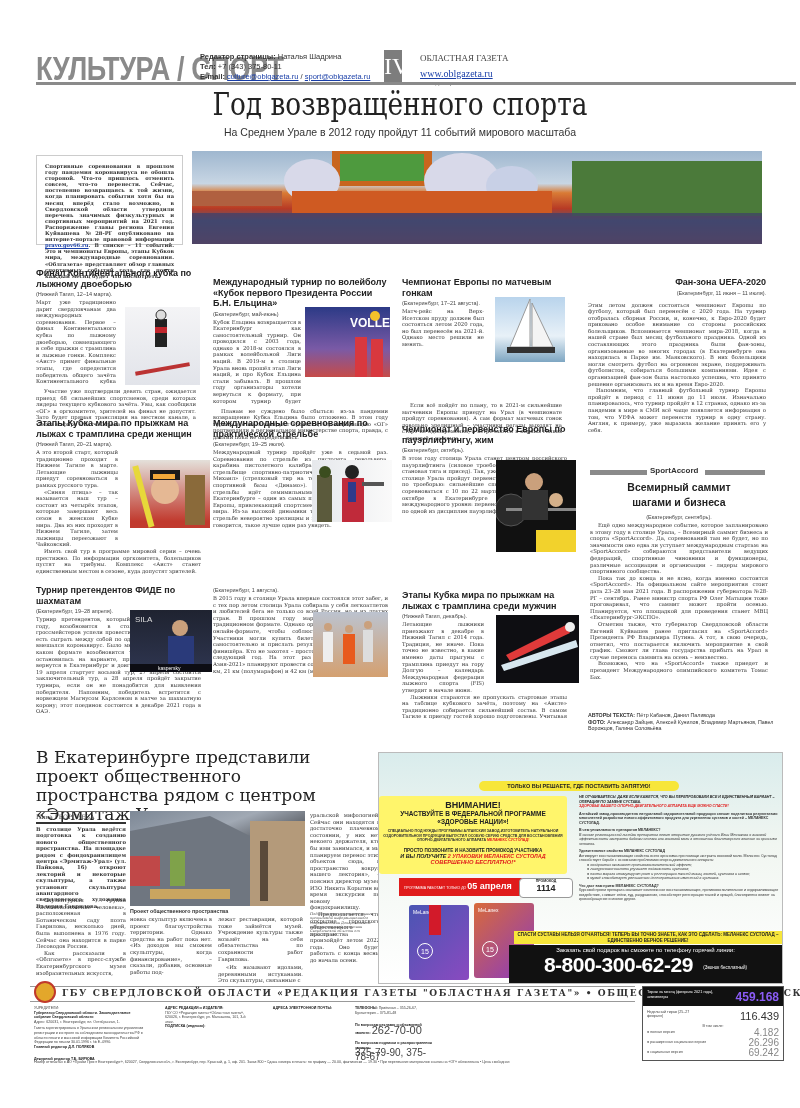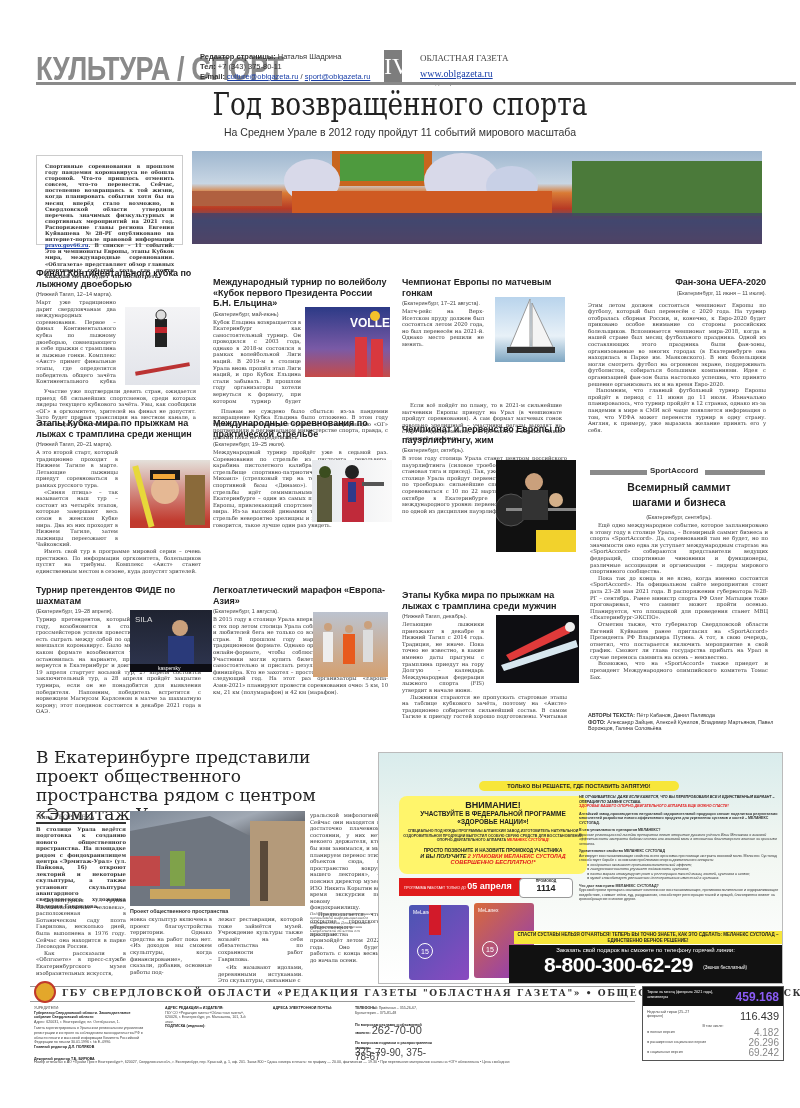--- a/index.html
+++ b/index.html
@@ -45,21 +45,21 @@
   #herm-lead { left: 36px; top: 826px; width: 90px; font-size: 5.3px; line-height: 6.4px; font-weight: bold; color: #333; text-align: justify; }
   #herm-photo { left: 130px; top: 811px; width: 175px; height: 95px; background: linear-gradient(160deg, #7d8896 0%, #a1a9b4 30%, #5b5f66 50%, #9a7a55 75%, #c7c1b0 100%); }
   #herm-caption { left: 130px; top: 908px; font-family:"Liberation Sans",sans-serif; font-weight:bold; font-size:5.3px; color:#333; }
   .herm-col { position:absolute; font-size:5.3px; line-height:6.6px; color:#333; text-align:justify; }
   #herm-note { left: 310px; top: 912px; width: 70px; font-size: 3.5px; line-height: 4.3px; font-style: italic; color: #444; }
 
   
   #ad { left: 378px; top: 752px; width: 405px; height: 232px; background: linear-gradient(180deg, #d9ecec 0%, #f1f6f1 40%, #fff 100%); border: 1px solid #bbb; overflow: hidden; }
   #ad-headline { position:absolute; left:0; top:3px; width:405px; text-align:center; font-family:"Liberation Sans",sans-serif; font-weight:bold; font-size:20px; color:#e01b1b; letter-spacing:-0.5px; }
   #ad-sub { position:absolute; left:100px; top:28px; width:200px; height:10px; background:#f7e63a; border-radius:5px; text-align:center; font-family:"Liberation Sans",sans-serif; font-weight:bold; font-size:5.5px; line-height:10px; color:#222; }
-  #ad-attention { position:absolute; left:20px; top:43px; width:188px; height:78px; background:#fff56b; border-radius:8px; padding:4px; text-align:center; font-family:"Liberation Sans",sans-serif; }
+  #ad-attention { position:absolute; left:0; top:43px; width:188px; height:78px; background:#fff56b; border-radius:3px; padding:4px; text-align:center; font-family:"Liberation Sans",sans-serif; }
   #ad-attention .h1 { font-weight:bold; font-size:9px; color:#222; }
   #ad-attention .h2 { font-weight:bold; font-size:6.5px; color:#222; line-height:8px; }
   #ad-attention .p { font-size:3.6px; line-height:4.6px; font-weight:bold; color:#333; margin-top:3px; }
   #ad-attention .p span { color:#e01b1b; }
   #ad-attention .call { font-size:4.6px; font-weight:bold; margin-top:5px; color:#222; }
   #ad-attention .gift { font-size:5.4px; font-weight:bold; font-style:italic; color:#222; }
   #ad-attention .gift span, #ad-attention .free { color:#e01b1b; }
   #ad-attention .free { font-size:5.8px; font-weight:bold; font-style:italic; }
   #ad-deadline { position:absolute; left:20px; top:125px; width:130px; height:18px; background:#e01b1b; border-radius:0 8px 8px 0; color:#fff; font-family:"Liberation Sans",sans-serif; font-size:3.5px; padding:3px 5px; }
   #ad-deadline b { font-size:9px; }
@@ -257,21 +257,20 @@
   <svg width="82" height="62">
       <text x="5" y="12" fill="#ddd" font-size="8" font-family="Liberation Sans, sans-serif">SILA</text>
       <circle cx="50" cy="18" r="8" fill="#caa07c"></circle>
       <rect x="38" y="26" width="26" height="28" fill="#2a3a7a"></rect>
       <rect x="0" y="54" width="82" height="8" fill="#0d0d14"></rect>
       <text x="28" y="60" fill="#fff" font-size="5" font-family="Liberation Sans, sans-serif">kaspersky</text>
     </svg>
 </div>
 
 <div class="abs" style="left:213px;top:585px;width:175px;">
-  <div class="art-title">Легкоатлетический марафон «Европа-Азия»</div>
   <div class="art-meta">(Екатеринбург, 1 августа).</div>
   <div class="art-body" style="width:175px;height:112px;overflow:hidden;">В 2015 году в столице Урала впервые состоялся этот забег, и с тех пор летом столица Урала собирала у себя легкоатлетов и любителей бега не только со всей России, но и из других стран. В прошлом году марафон не состоялся в традиционном формате. Однако организаторы провели его в онлайн-формате, чтобы соблюсти меры безопасности. Участники могли купить билет, пробежать дистанцию самостоятельно и прислать результаты и получить медаль финишёра. Кто не захотел – просто перенесли свой билет на следующий год. На этот раз организаторы «Европа-Азия-2021» планируют провести соревнования очно: 5 км, 10 км, 21 км (полумарафон) и 42 км (марафон).</div>
 </div>
 <div class="photo" style="left:313px;top:612px;width:75px;height:65px;background:linear-gradient(180deg,#bcc3cf,#d4a070);">
   <svg width="75" height="65">
       <rect x="10" y="20" width="10" height="30" fill="#eee"></rect>
       <rect x="30" y="22" width="12" height="30" fill="#e85a1c"></rect>
       <rect x="50" y="18" width="10" height="32" fill="#ddd"></rect>
       <circle cx="15" cy="15" r="4" fill="#caa07c"></circle>
       <circle cx="36" cy="17" r="4" fill="#caa07c"></circle>

